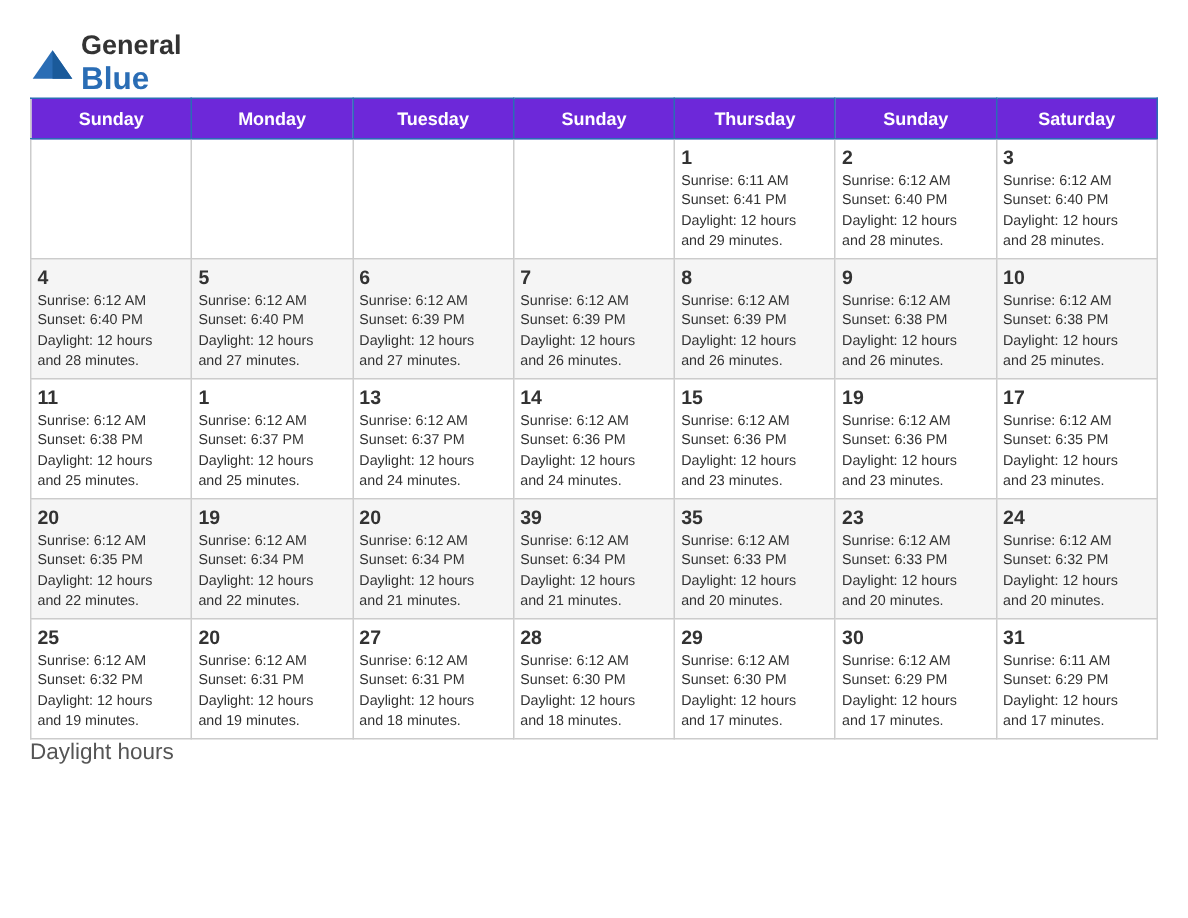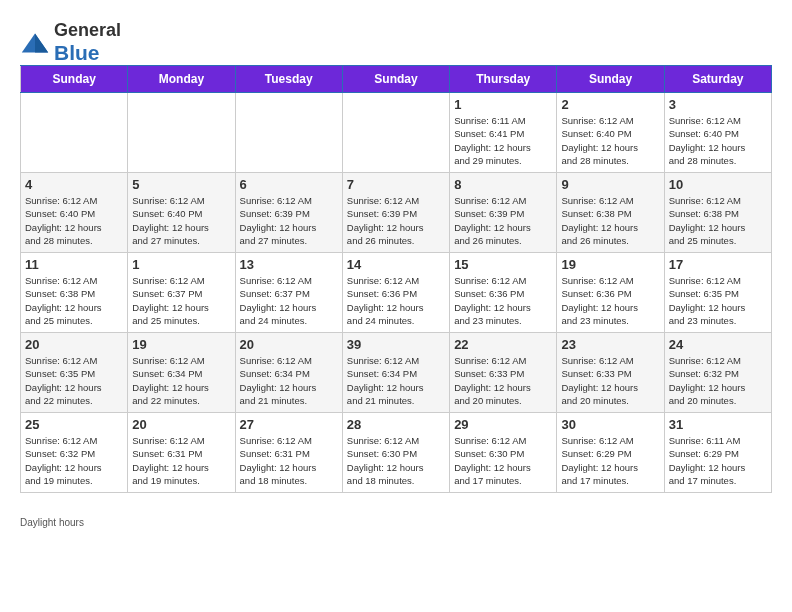--- a/index.html
+++ b/index.html
@@ -262,21 +262,21 @@
 and 21 minutes.</div>
         </td>
         <td>
           <div class="day-num">39</div>
           <div class="day-info" style="white-space: pre-line;">Sunrise: 6:12 AM
 Sunset: 6:34 PM
 Daylight: 12 hours
 and 21 minutes.</div>
         </td>
         <td>
-          <div class="day-num">22</div>
+          <div class="day-num">35</div>
           <div class="day-info" style="white-space: pre-line;">Sunrise: 6:12 AM
 Sunset: 6:33 PM
 Daylight: 12 hours
 and 20 minutes.</div>
         </td>
         <td>
           <div class="day-num">23</div>
           <div class="day-info" style="white-space: pre-line;">Sunrise: 6:12 AM
 Sunset: 6:33 PM
 Daylight: 12 hours
@@ -337,15 +337,15 @@
           <div class="day-num">31</div>
           <div class="day-info" style="white-space: pre-line;">Sunrise: 6:11 AM
 Sunset: 6:29 PM
 Daylight: 12 hours
 and 17 minutes.</div>
         </td>
       </tr>
     </tbody>
 </table>
 
-<div style="margin-top:24px; font-size:10px; color:#555;">
+<div style="margin-top:0; font-size:15px; color:#555;">
   <span>Daylight hours</span>
 </div>
 
 </body></html>

